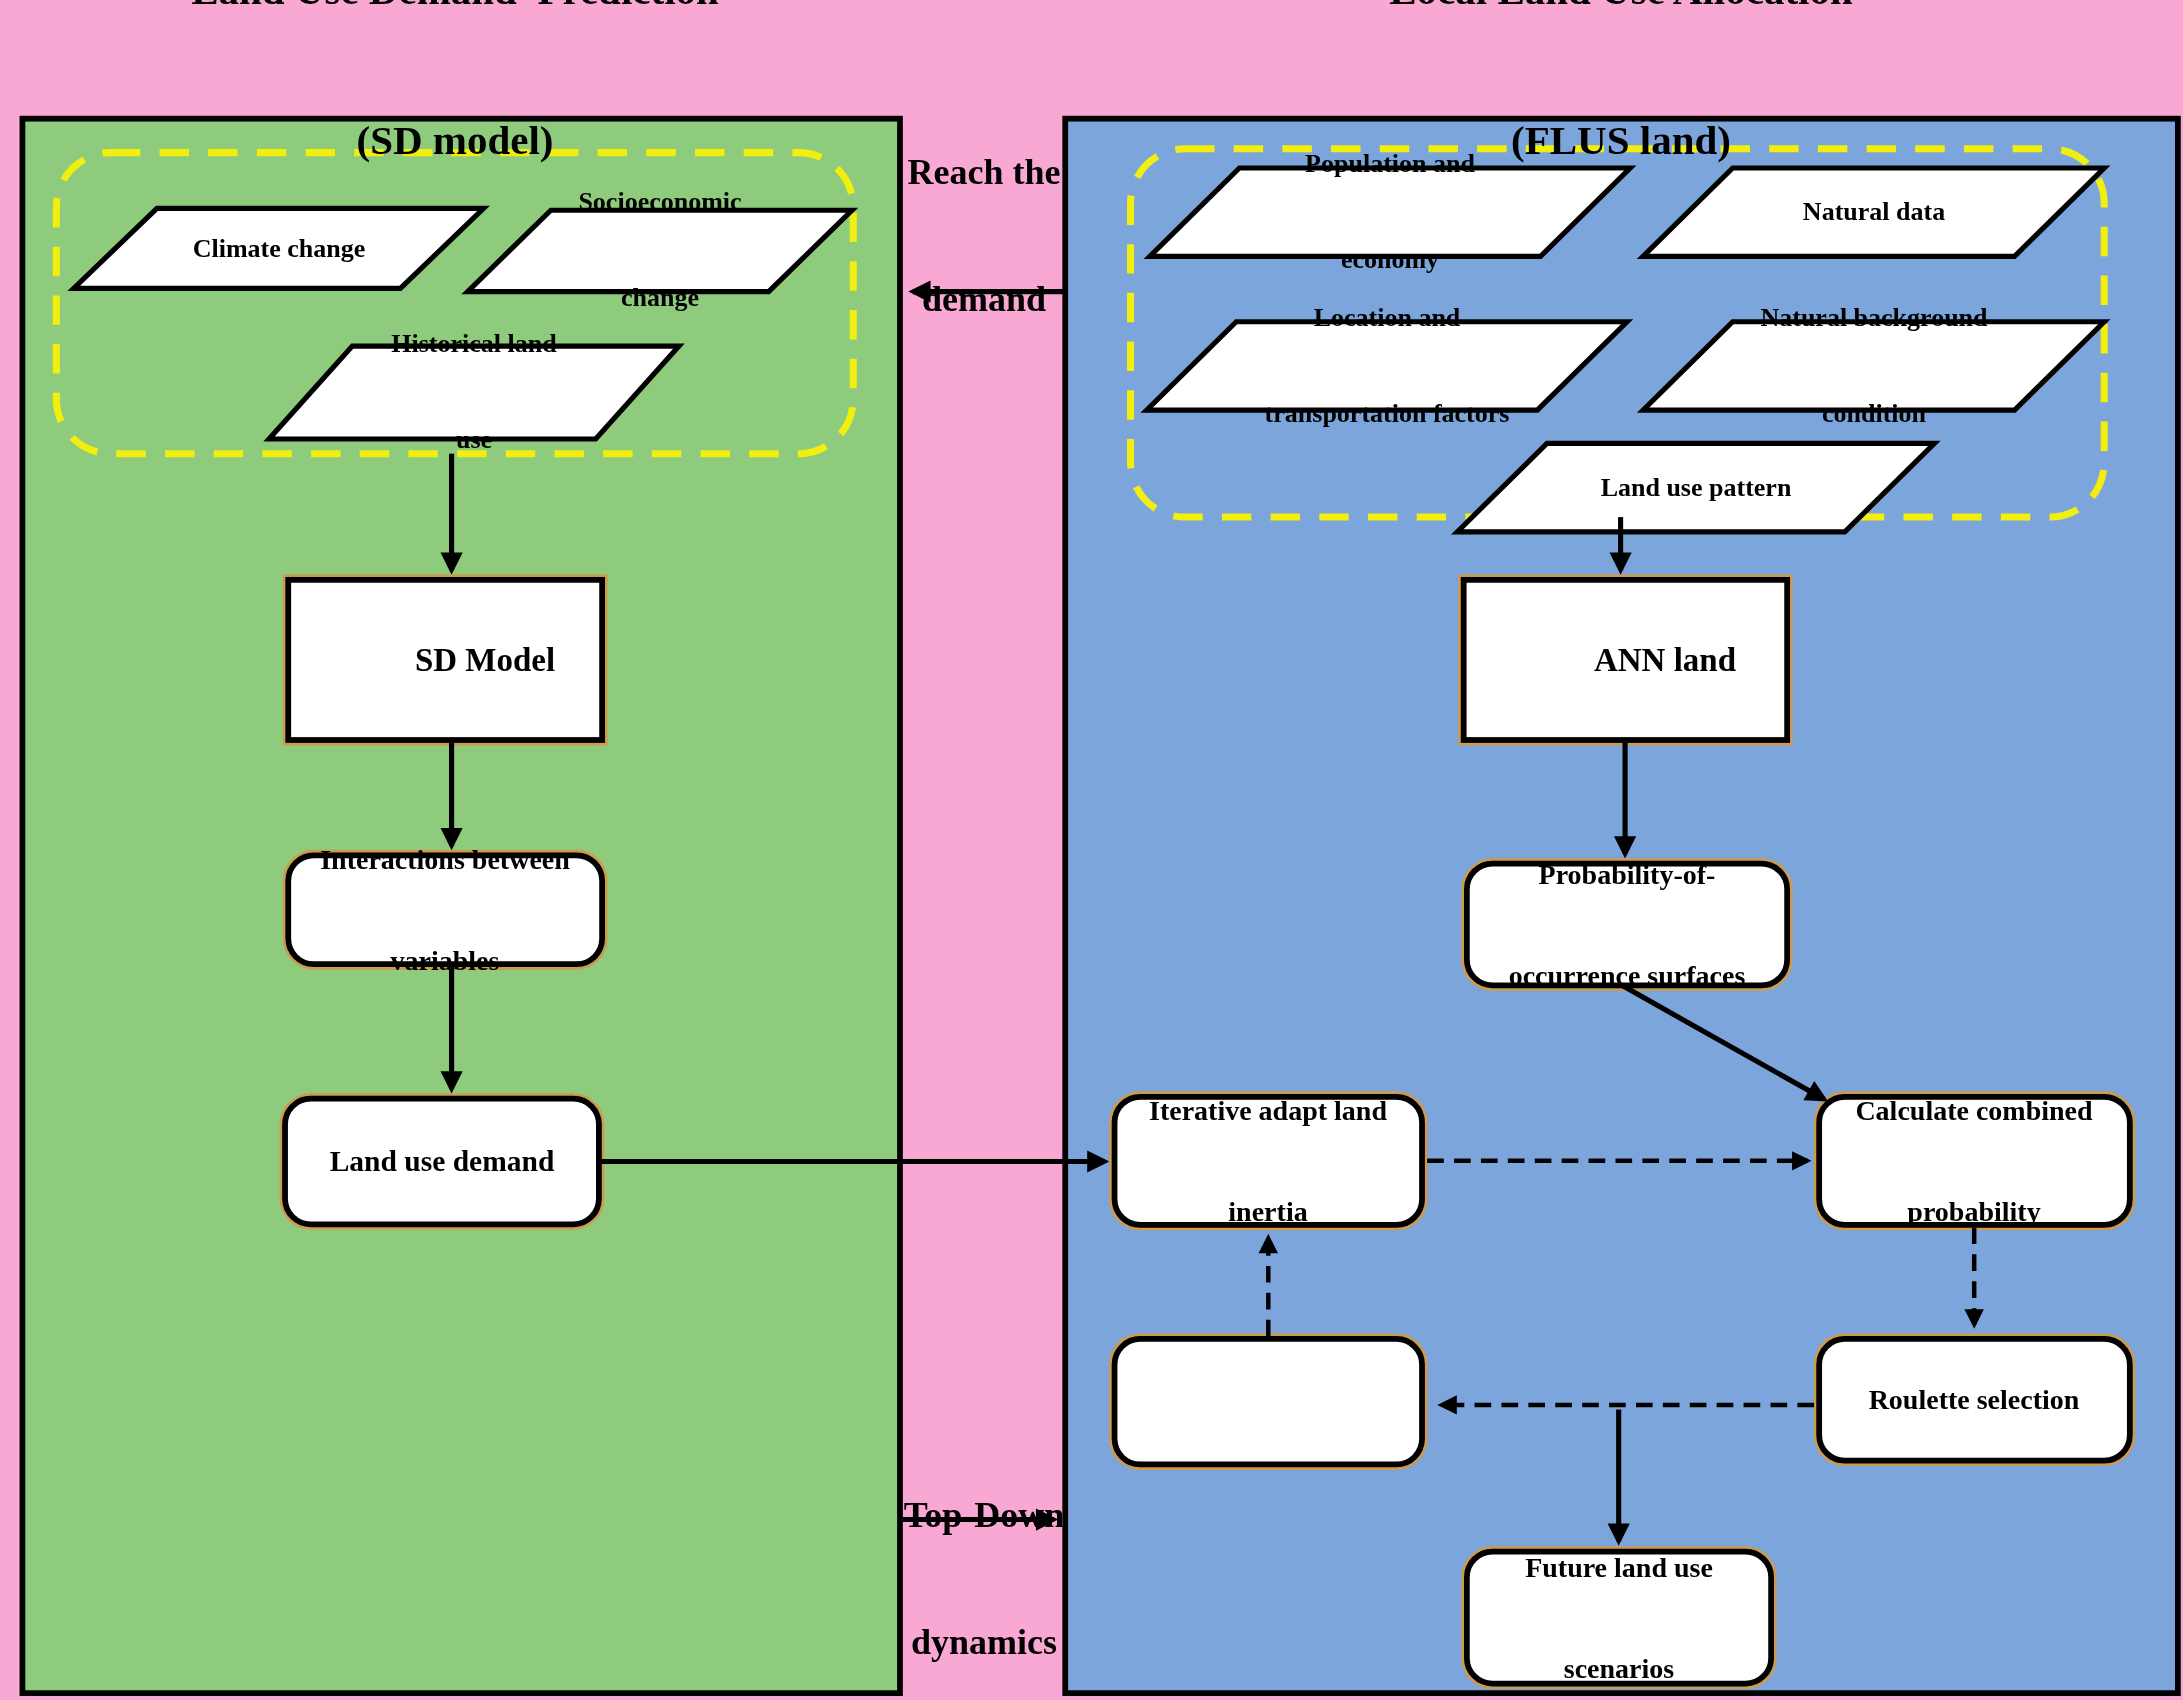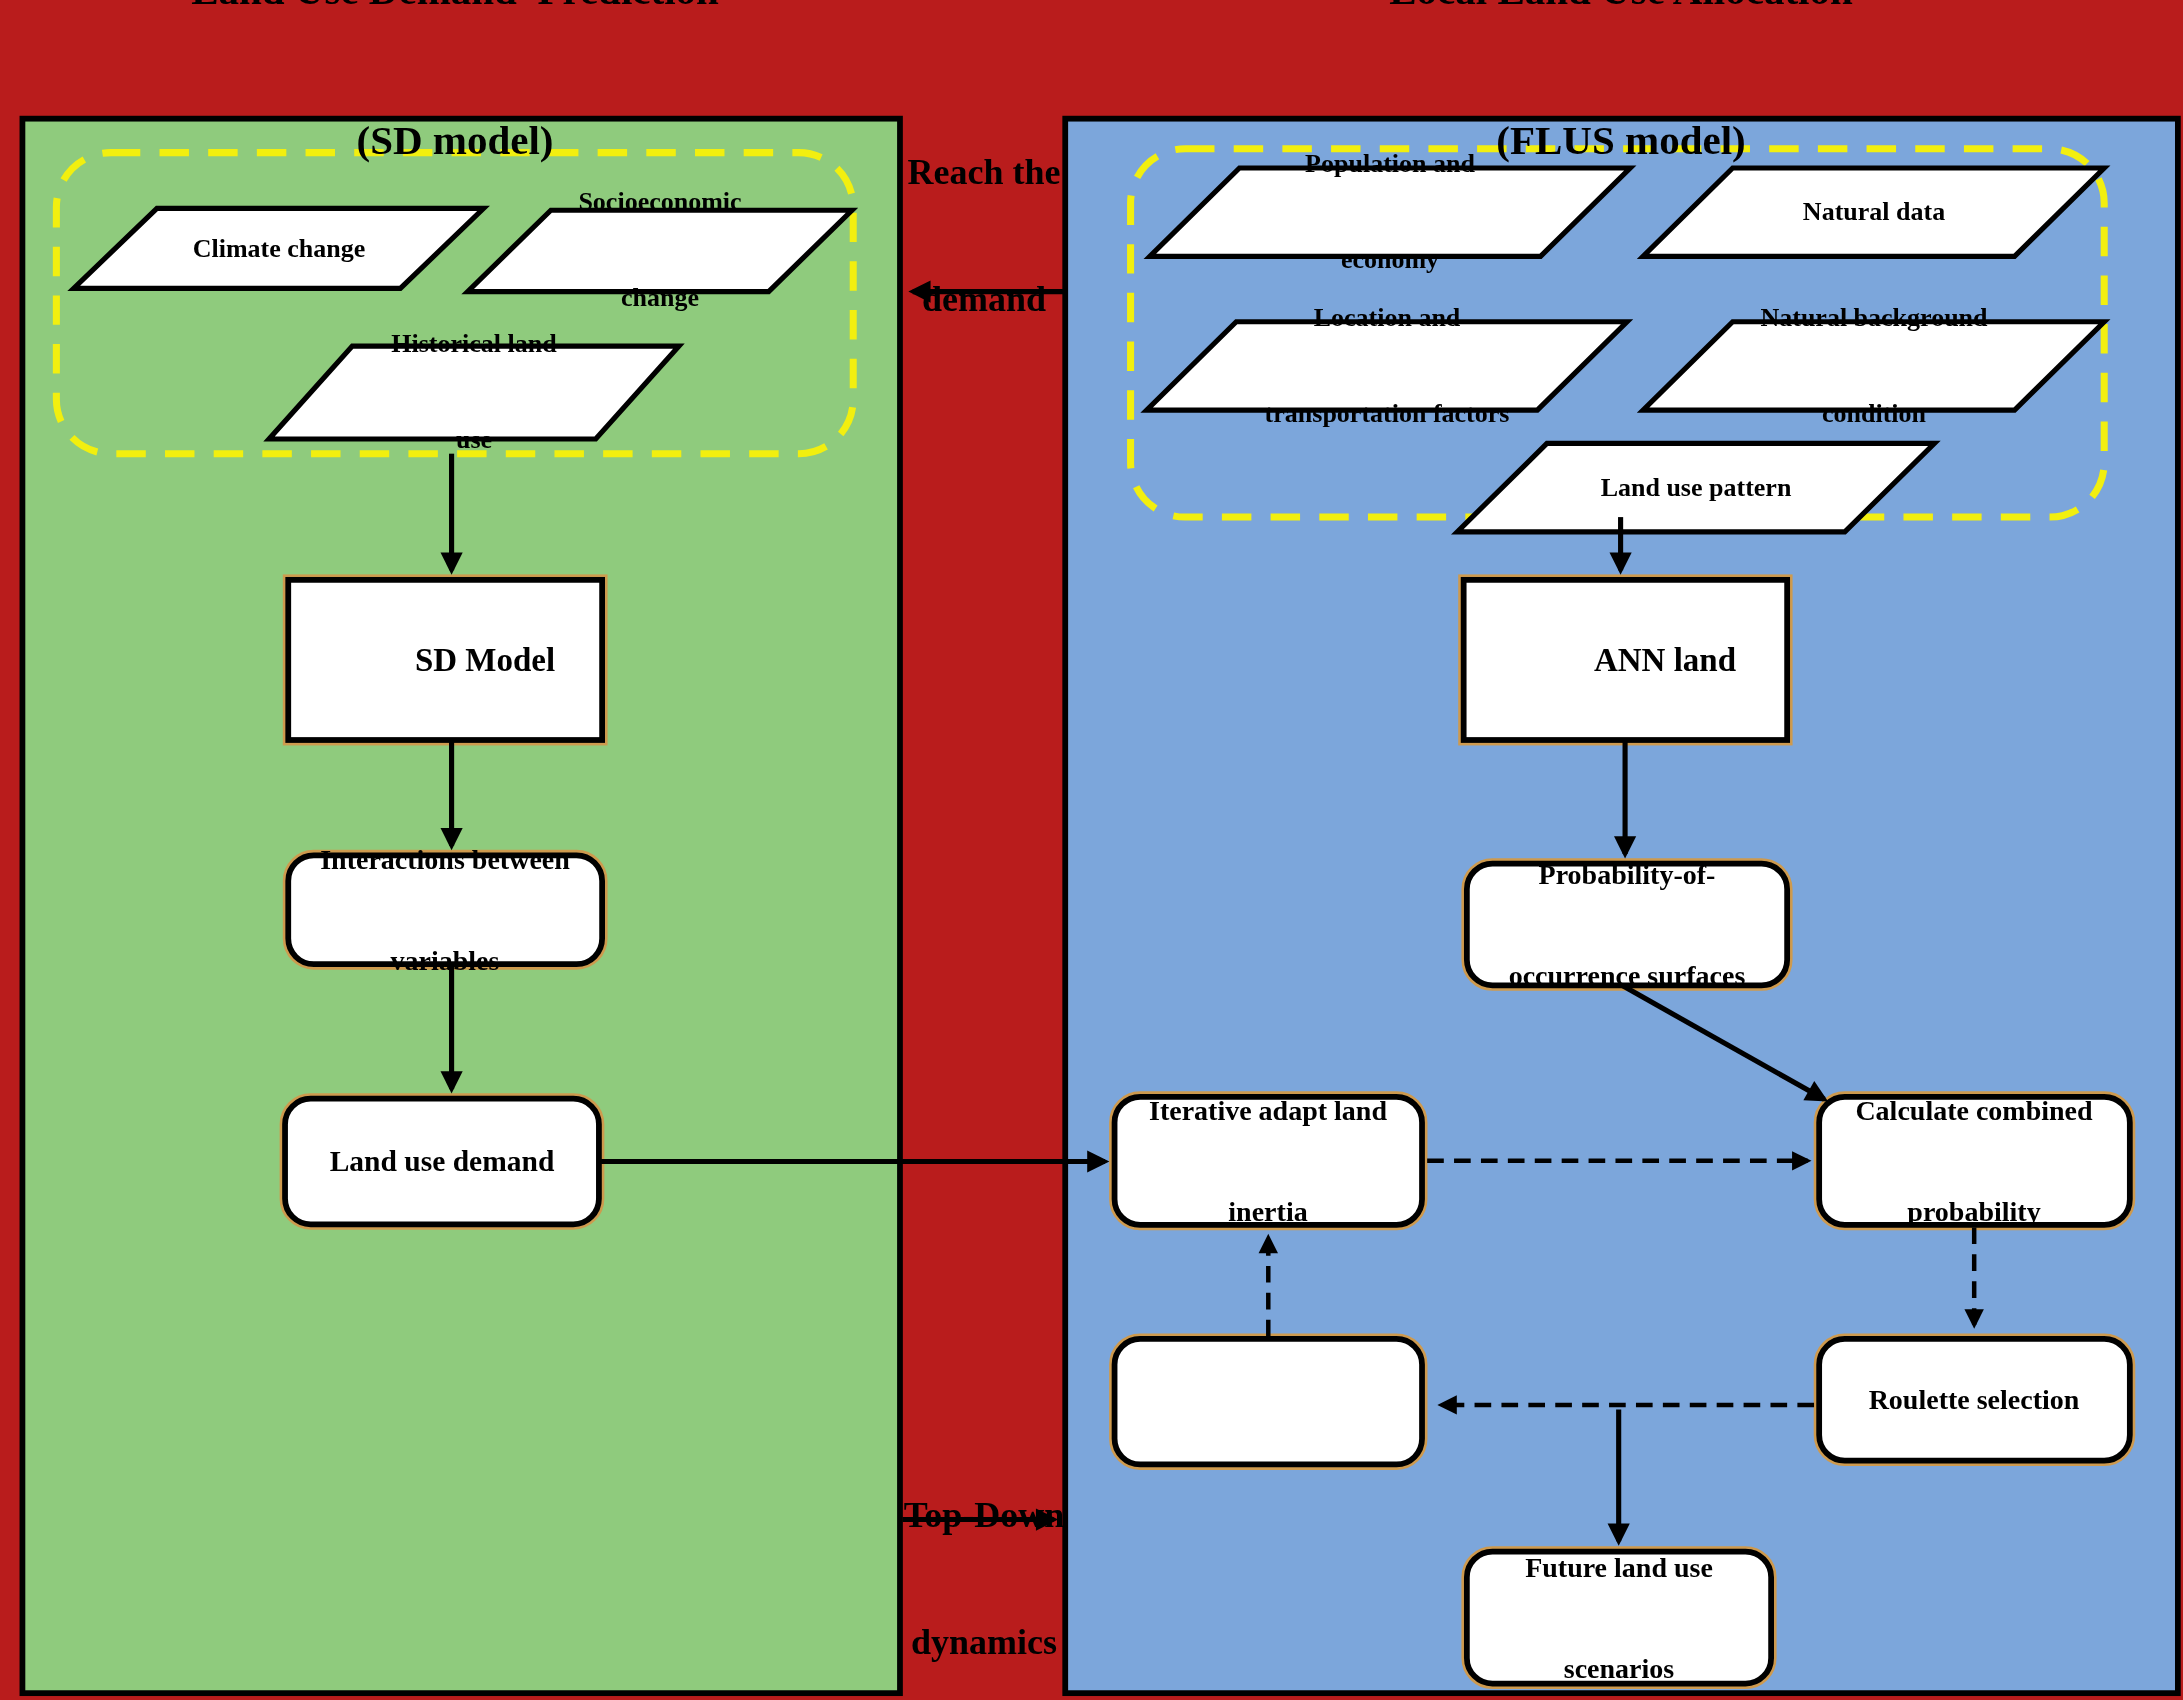--- a/index.html
+++ b/index.html
@@ -1,16 +1,16 @@
 <!DOCTYPE html>
 <html style="font-size:10.3px"><head>
 <meta charset="utf-8">
 <style>
   html,body{margin:0;padding:0;background:#fff;}
-  #canvas{position:relative;width:2183px;height:1701px;background:#b91c1c;overflow:hidden;
+  #canvas{position:relative;width:2183px;height:1701px;background:#f9a8d4;overflow:hidden;
           font-family:"Liberation Serif",serif;}
   #diagram-svg{position:absolute;left:0;top:0;}
   .txt{position:absolute;transform:translate(-50%,-50%);text-align:center;font-weight:bold;
        color:#000;white-space:pre;line-height:1.2;width:max-content;}
   .t-title{font-size:41px;line-height:1.22;}
   .t-gap{font-size:36px;line-height:1.18;text-align:center;}
   .t-box{font-size:28px;}
   .t-bigbox{font-size:33px;margin-left:40px;}
   .t-par{font-size:26px;line-height:1.22;}
   .t-demand{font-size:29.5px;}
@@ -100,21 +100,21 @@
     <line x1="2832" y1="2193" x2="2250" y2="2193" stroke="#000" stroke-width="7" stroke-dasharray="26 16" marker-end="url(#arw)"></line>
     <line x1="1980" y1="2086" x2="1980" y2="1932" stroke="#000" stroke-width="7" stroke-dasharray="26 16" marker-end="url(#arw)"></line>
   </svg>
 
   <div class="txt t-title" style="left:455px;top:65px">
     <div>Land Use Demand  Prediction</div>
     <div>(SD model)</div>
   </div>
   <div class="txt t-title" style="left:1621px;top:65px">
     <div>Local Land Use Allocation</div>
-    <div>(FLUS model)</div>
+    <div>(FLUS land)</div>
   </div>
 
   <div class="txt t-gap" style="left:984px;top:236px">
     <div>Reach the</div>
     <div>demand</div>
   </div>
   <div class="txt t-gap" style="left:984px;top:1579px">
     <div>Top-Down</div>
     <div>dynamics</div>
   </div>

